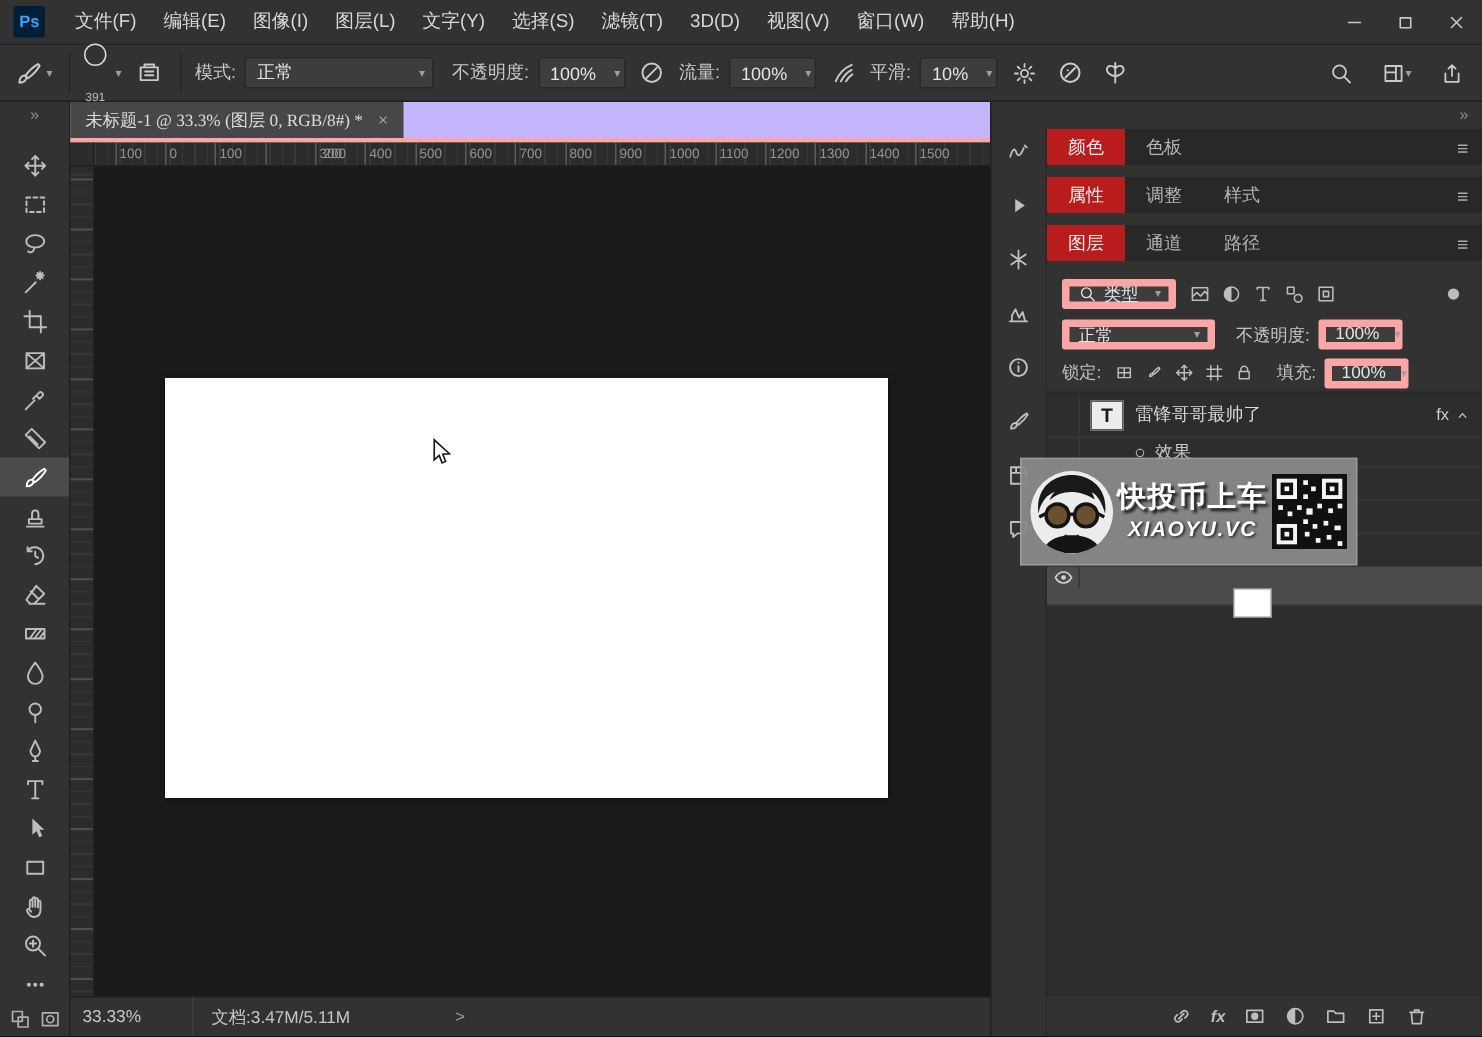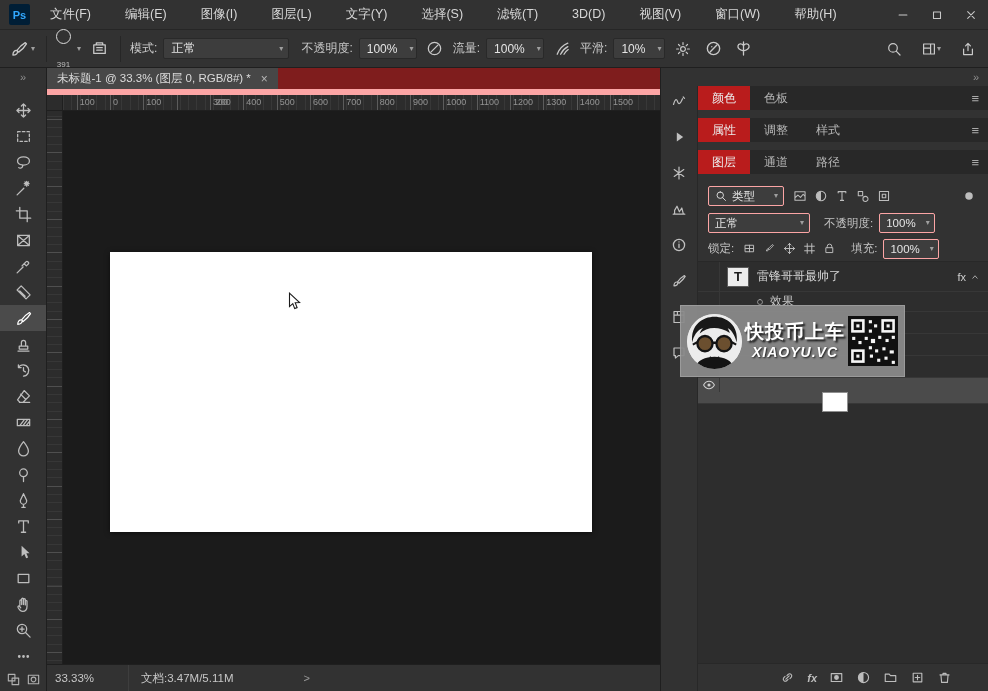--- a/index.html
+++ b/index.html
@@ -3,21 +3,21 @@
 <meta charset="utf-8">
 <style>
 *{margin:0;padding:0;box-sizing:border-box;}
 html,body{background:#000;}
 .app{position:relative;width:988px;height:691px;background:#1d1d1d;font-family:"Liberation Sans","DejaVu Sans",sans-serif;color:#d6d6d6;font-size:12px;overflow:hidden;user-select:none;}
 .i{display:inline-flex;align-items:center;justify-content:center;color:inherit;}
 .caret{font-size:8px;color:#9f9f9f;line-height:1;}
 
 .titlebar{position:absolute;left:0;top:0;width:988px;height:30px;background:#323232;border-bottom:1px solid #262626;display:flex;align-items:center;}
 .ps-logo{width:21px;height:21px;margin:0 11px 0 9px;background:#001e36;color:#31a8ff;font-size:11px;font-weight:bold;display:flex;align-items:center;justify-content:center;border-radius:2px;}
-.menus{display:flex;height:30px;gap:16px;}
+.menus{display:flex;height:30px;}
 .menu-item{padding:0 9px;line-height:29px;font-size:12.5px;color:#d8d8d8;white-space:nowrap;}
 .win-controls{margin-left:auto;display:flex;height:30px;}
 .win-btn{width:34px;height:30px;display:flex;align-items:center;justify-content:center;color:#c9c9c9;}
 
 .optionsbar{position:absolute;left:0;top:30px;width:988px;height:38px;background:#323232;border-bottom:1px solid #1f1f1f;display:flex;align-items:center;padding:0 8px;gap:6px;color:#c9c9c9;}
 .ob-sep{width:1px;height:26px;background:#262626;margin:0 3px;flex:none;}
 .ob-label{font-size:12px;white-space:nowrap;color:#c9c9c9;}
 .ob-select,.ob-value{height:21px;background:#3d3d3d;border:1px solid #292929;border-radius:2px;display:flex;align-items:center;padding:0 5px 0 7px;gap:6px;color:#e4e4e4;flex:none;}
 .ob-select .caret{margin-left:auto;}
 .ob-value .vdiv{width:1px;height:15px;background:#2b2b2b;margin-left:auto;}
@@ -29,21 +29,21 @@
 .ob-right{margin-left:auto;display:flex;align-items:center;gap:8px;}
 
 .left-dock{position:absolute;left:0;top:68px;width:47px;height:623px;background:#323232;border-right:1px solid #1f1f1f;}
 .dock-collapse{height:17px;display:flex;align-items:center;justify-content:center;color:#8e8e8e;font-size:11px;}
 .tools{display:flex;flex-direction:column;margin-top:12px;}
 .tool{height:26px;display:flex;align-items:center;justify-content:center;color:#bdbdbd;}
 .tool.active{background:#4b4b4b;color:#ffffff;}
 .dock-bottom{position:absolute;bottom:4px;left:0;width:47px;display:flex;justify-content:center;gap:5px;color:#b0b0b0;}
 
 .center-col{position:absolute;left:47px;top:68px;width:613px;height:623px;}
-.doc-tabbar{position:absolute;left:0;top:0;width:613px;height:27px;background:#7f1d1d;border-bottom:6px solid #fca5a5;display:flex;}
+.doc-tabbar{position:absolute;left:0;top:0;width:613px;height:27px;background:#c4b5fd;border-bottom:3px solid #fca5a5;display:flex;font-family:Liberation Serif, serif;}
 .doc-tab{background:#474747;display:flex;align-items:center;padding:0 10px;gap:10px;font-size:11.5px;color:#dcdcdc;white-space:nowrap;}
 .doc-tab .close{color:#b5b5b5;font-size:12px;}
 .ruler-corner{position:absolute;left:0;top:27px;width:16px;height:16px;background:#2c2c2c;border-right:1px solid #1f1f1f;border-bottom:1px solid #1f1f1f;}
 .h-ruler{position:absolute;left:16px;top:27px;width:597px;height:16px;background:#2c2c2c;border-bottom:1px solid #1f1f1f;overflow:hidden;background-image:repeating-linear-gradient(to right,rgba(255,255,255,0.06) 0 1px,transparent 1px 8.33px);}
 .h-ruler .tick{position:absolute;top:0;width:1px;height:16px;background:#5c5c5c;}
 .h-ruler .lbl{position:absolute;top:2px;font-size:9px;color:#949494;}
 .v-ruler{position:absolute;left:0;top:43px;width:16px;height:553px;background:#2c2c2c;border-right:1px solid #1f1f1f;background-image:repeating-linear-gradient(to bottom,rgba(255,255,255,0.12) 0 1px,transparent 1px 33.33px),repeating-linear-gradient(to bottom,rgba(255,255,255,0.05) 0 1px,transparent 1px 8.33px);background-position:0 8px;}
 .viewport{position:absolute;left:16px;top:43px;width:597px;height:553px;background:#1b1b1b;overflow:hidden;}
 .canvas{position:absolute;left:47px;top:141px;width:482px;height:280px;background:#ffffff;box-shadow:0 1px 5px rgba(0,0,0,0.55);}
 .cursor{position:absolute;left:225px;top:181px;z-index:20;pointer-events:none;}
@@ -61,21 +61,21 @@
 .tab{padding:0 14px;display:flex;align-items:center;font-size:12px;color:#b4b4b4;}
 .tab.active{background:#b91c1c;color:#ececec;}
 .tab-menu{margin-left:auto;align-self:center;margin-right:9px;color:#aaaaaa;font-size:13px;}
 
 .layers{position:absolute;left:0;top:96px;right:0;bottom:0;background:#323232;display:flex;flex-direction:column;}
 .lp-row{display:flex;align-items:center;padding:0 10px;gap:6px;flex:none;}
 .lp-filter{height:28px;}
 .lp-blend{height:26px;}
 .lp-lock{height:26px;border-bottom:1px solid #282828;}
 .lp-label{font-size:11.5px;color:#c3c3c3;white-space:nowrap;}
-.lp-select,.lp-value{height:20px;background:#3d3d3d;border:1px solid #fca5a5;border-radius:2px;display:flex;align-items:center;padding:0 5px 0 6px;gap:5px;color:#e4e4e4;font-size:11.5px;flex:none;}
+.lp-select,.lp-value{height:20px;background:#3d3d3d;border:5px solid #fca5a5;border-radius:2px;display:flex;align-items:center;padding:0 5px 0 6px;gap:5px;color:#e4e4e4;font-size:11.5px;flex:none;}
 .lp-select .caret{margin-left:auto;}
 .lp-value .vdiv{width:1px;height:14px;background:#2b2b2b;margin-left:auto;}
 .lp-iconbtn{width:19px;height:19px;display:flex;align-items:center;justify-content:center;color:#bdbdbd;flex:none;}
 .lp-list{flex:1;background:#2d2d2d;overflow:hidden;}
 .layer-row{display:flex;align-items:center;border-bottom:1px solid #373737;padding-right:8px;color:#d9d9d9;}
 .layer-row.selected{background:#4b4b4b;}
 .layer-row.kind-text{height:30px;}
 .layer-row.kind-effects{height:20px;font-size:11.5px;color:#c6c6c6;}
 .layer-row.kind-effect-item{height:22px;}
 .layer-row.kind-layer{height:26px;flex-direction:column;}

